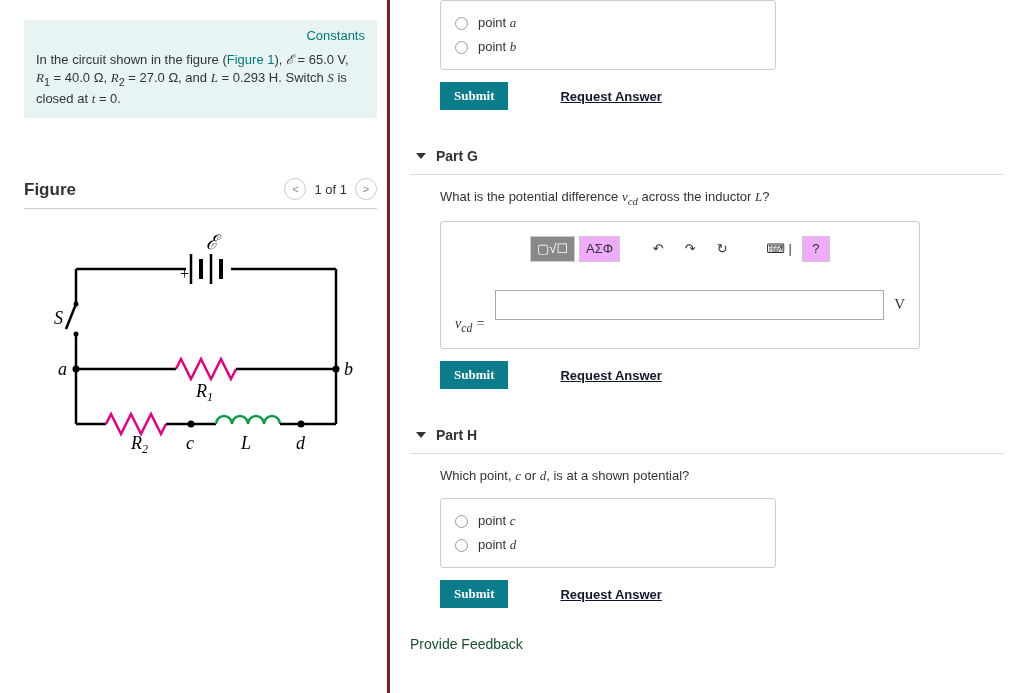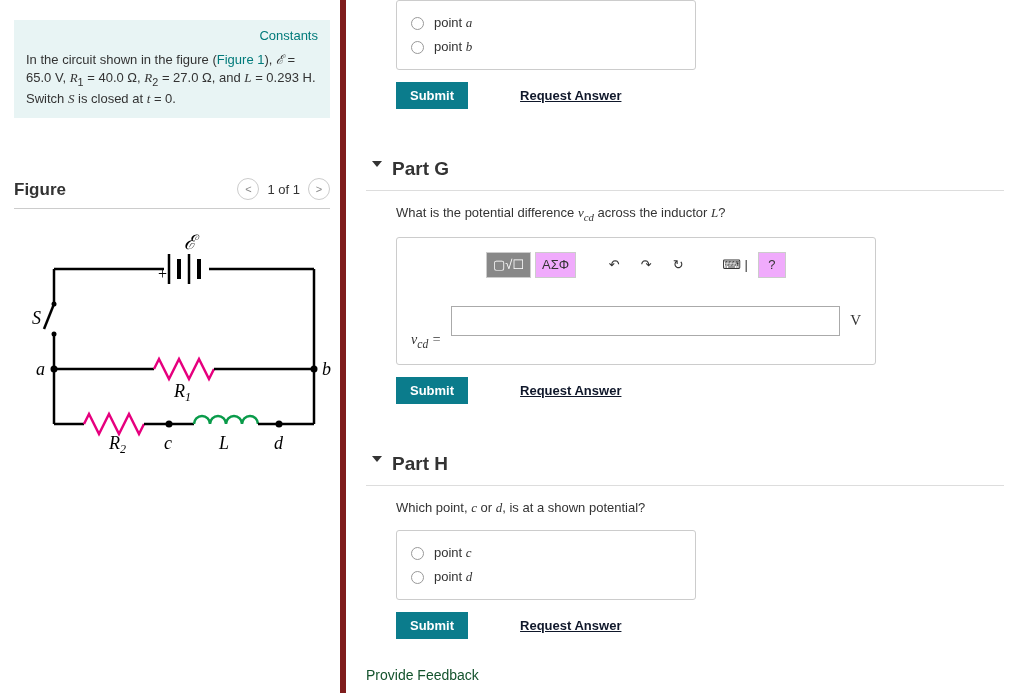--- a/index.html
+++ b/index.html
@@ -1,39 +1,39 @@
 <!DOCTYPE html>
 <html><head>
 <meta charset="utf-8">
 <style>
   * { box-sizing: border-box; margin: 0; padding: 0; }
   body { font-family: Arial, sans-serif; font-size: 13px; color: #333; background: #fff; }
   .container { display: flex; width: 1024px; height: 693px; }
-  .left-col { width: 346px; border-right: 6px solid #7f1d1d; padding: 20px 10px 10px 14px; }
+  .left-col { width: 390px; border-right: 3px solid #7f1d1d; padding: 20px 10px 10px 24px; }
   .right-col { flex: 1; padding: 0 20px; overflow: hidden; }
   .info-box { background: #e8f4f4; padding: 8px 12px 10px 12px; margin-bottom: 60px; }
   .constants-link { display: block; text-align: right; color: #007a7a; font-size: 13px; margin-bottom: 8px; cursor: pointer; }
   .info-text { font-size: 13px; line-height: 1.4; }
   .fig-link { color: #007a7a; }
   .figure-header { display: flex; justify-content: space-between; align-items: flex-end; border-bottom: 1px solid #ccc; padding-bottom: 8px; margin-bottom: 20px; }
   .figure-title { font-size: 17px; font-weight: bold; }
   .pager { display: flex; align-items: center; gap: 8px; font-size: 13px; }
   .pager-btn { width: 22px; height: 22px; border: 1px solid #ccc; border-radius: 50%; background: #fff; display: flex; align-items: center; justify-content: center; font-size: 11px; cursor: pointer; color: #888; }
   .circuit-svg { display: block; margin: 0 auto; }
   .part-section { margin-top: 14px; }
   .part-header { display: flex; align-items: center; gap: 10px; border-bottom: 1px solid #ddd; padding: 10px 0 10px 6px; cursor: pointer; }
   .caret { width: 0; height: 0; border-left: 5px solid transparent; border-right: 5px solid transparent; border-top: 6px solid #333; }
-  .part-title { font-weight: bold; font-size: 19px; margin-top: 11px; }
+  .part-title { font-weight: bold; font-size: 14px; }
   .part-body { padding: 14px 0 14px 30px; }
   .question { font-size: 13px; margin-bottom: 14px; }
-  .choice-box { border: 1px solid #ccc; border-radius: 3px; padding: 10px 14px; background: #fff; width: 300px; }
+  .choice-box { border: 1px solid #ccc; border-radius: 3px; padding: 10px 14px; background: #fff; width: 336px; }
   .choice-row { display: flex; align-items: center; gap: 10px; padding: 4px 0; }
   .radio { width: 13px; height: 13px; border: 1px solid #999; border-radius: 50%; background: #fff; }
   .submit-row { display: flex; align-items: center; gap: 16px; margin-top: 12px; }
-  .submit-btn { background: #0b7c8c; color: #fff; border: none; padding: 6px 14px; font-size: 13px; font-weight: bold; cursor: pointer; }
+  .submit-btn { background: #0b7c8c; color: #fff; border: none; padding: 6px 14px; font-size: 13px; font-weight: bold; cursor: pointer; font-family: Liberation Serif, serif; }
   .req-answer { color: #0f172a; font-size: 13px; text-decoration: underline; cursor: pointer; font-weight: bold; padding-left: 36px; }
   .answer-box { border: 1px solid #ccc; border-radius: 3px; padding: 14px; width: 480px; background: #fff; }
   .toolbar { display: flex; gap: 4px; justify-content: center; margin-bottom: 14px; }
   .tool-btn { border: 1px solid #ccc; background: #f0abfc; padding: 4px 6px; font-size: 13px; cursor: pointer; min-width: 28px; height: 26px; display: flex; align-items: center; justify-content: center; }
   .tool-btn.dark { background: #888; color: #fff; }
   .input-row { display: flex; align-items: center; gap: 10px; }
   .var-label { font-style: italic; font-size: 14px; font-family: 'Times New Roman', serif; margin-top: 40px; }
   .answer-input { flex: 1; height: 30px; border: 1px solid #aaa; padding: 0 6px; font-size: 13px; }
   .unit { font-size: 15px; font-family: 'Times New Roman', serif; }
   .feedback-link { color: #14532d; font-size: 14px; margin-top: 14px; display: block; cursor: pointer; }

